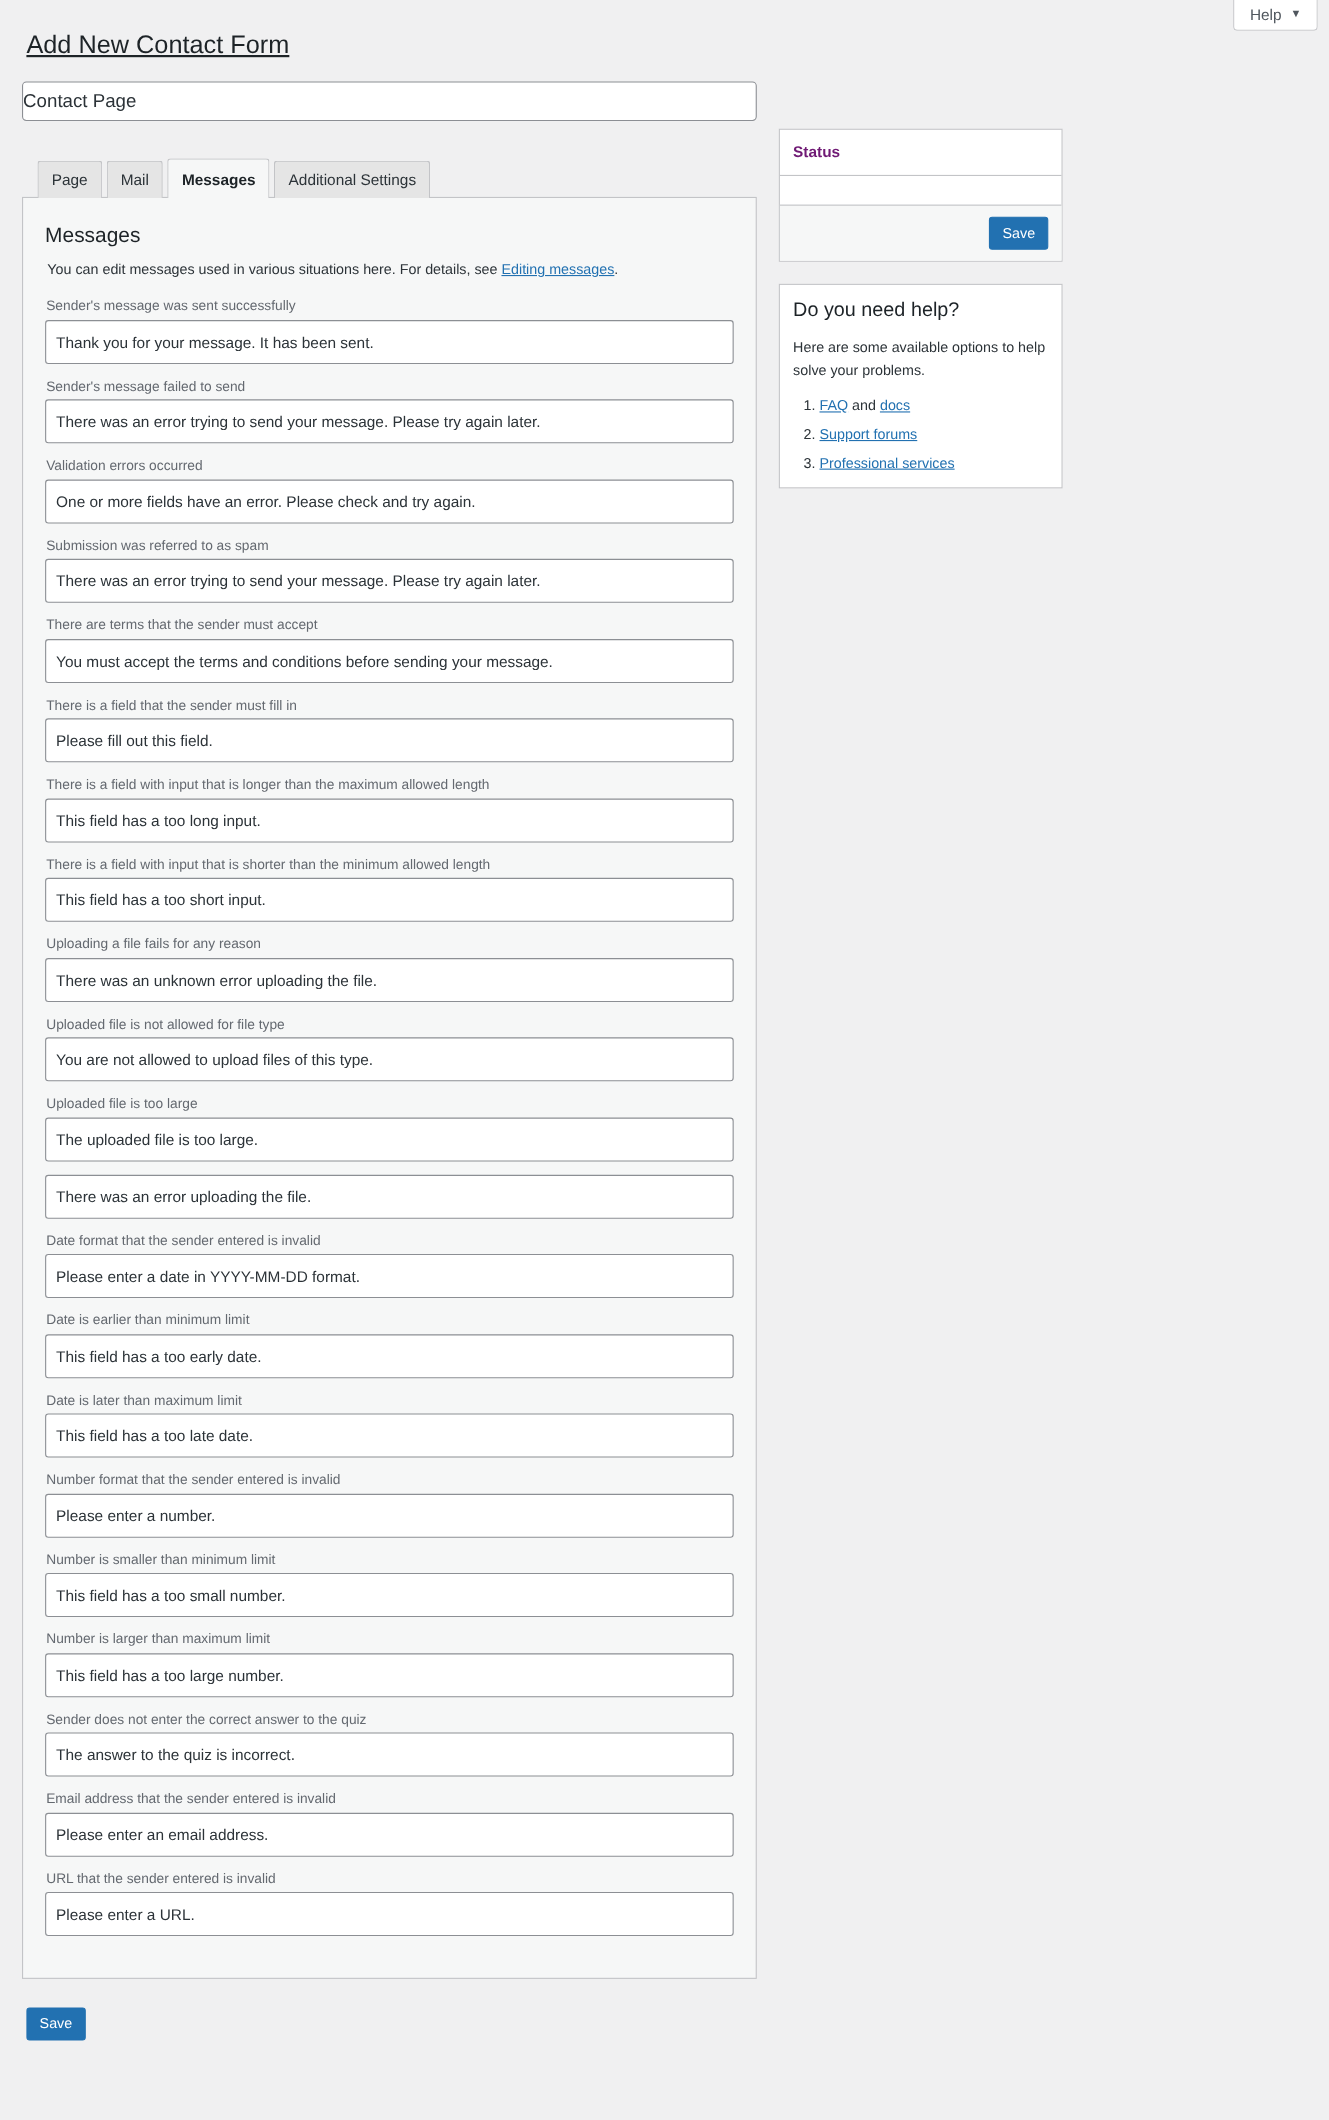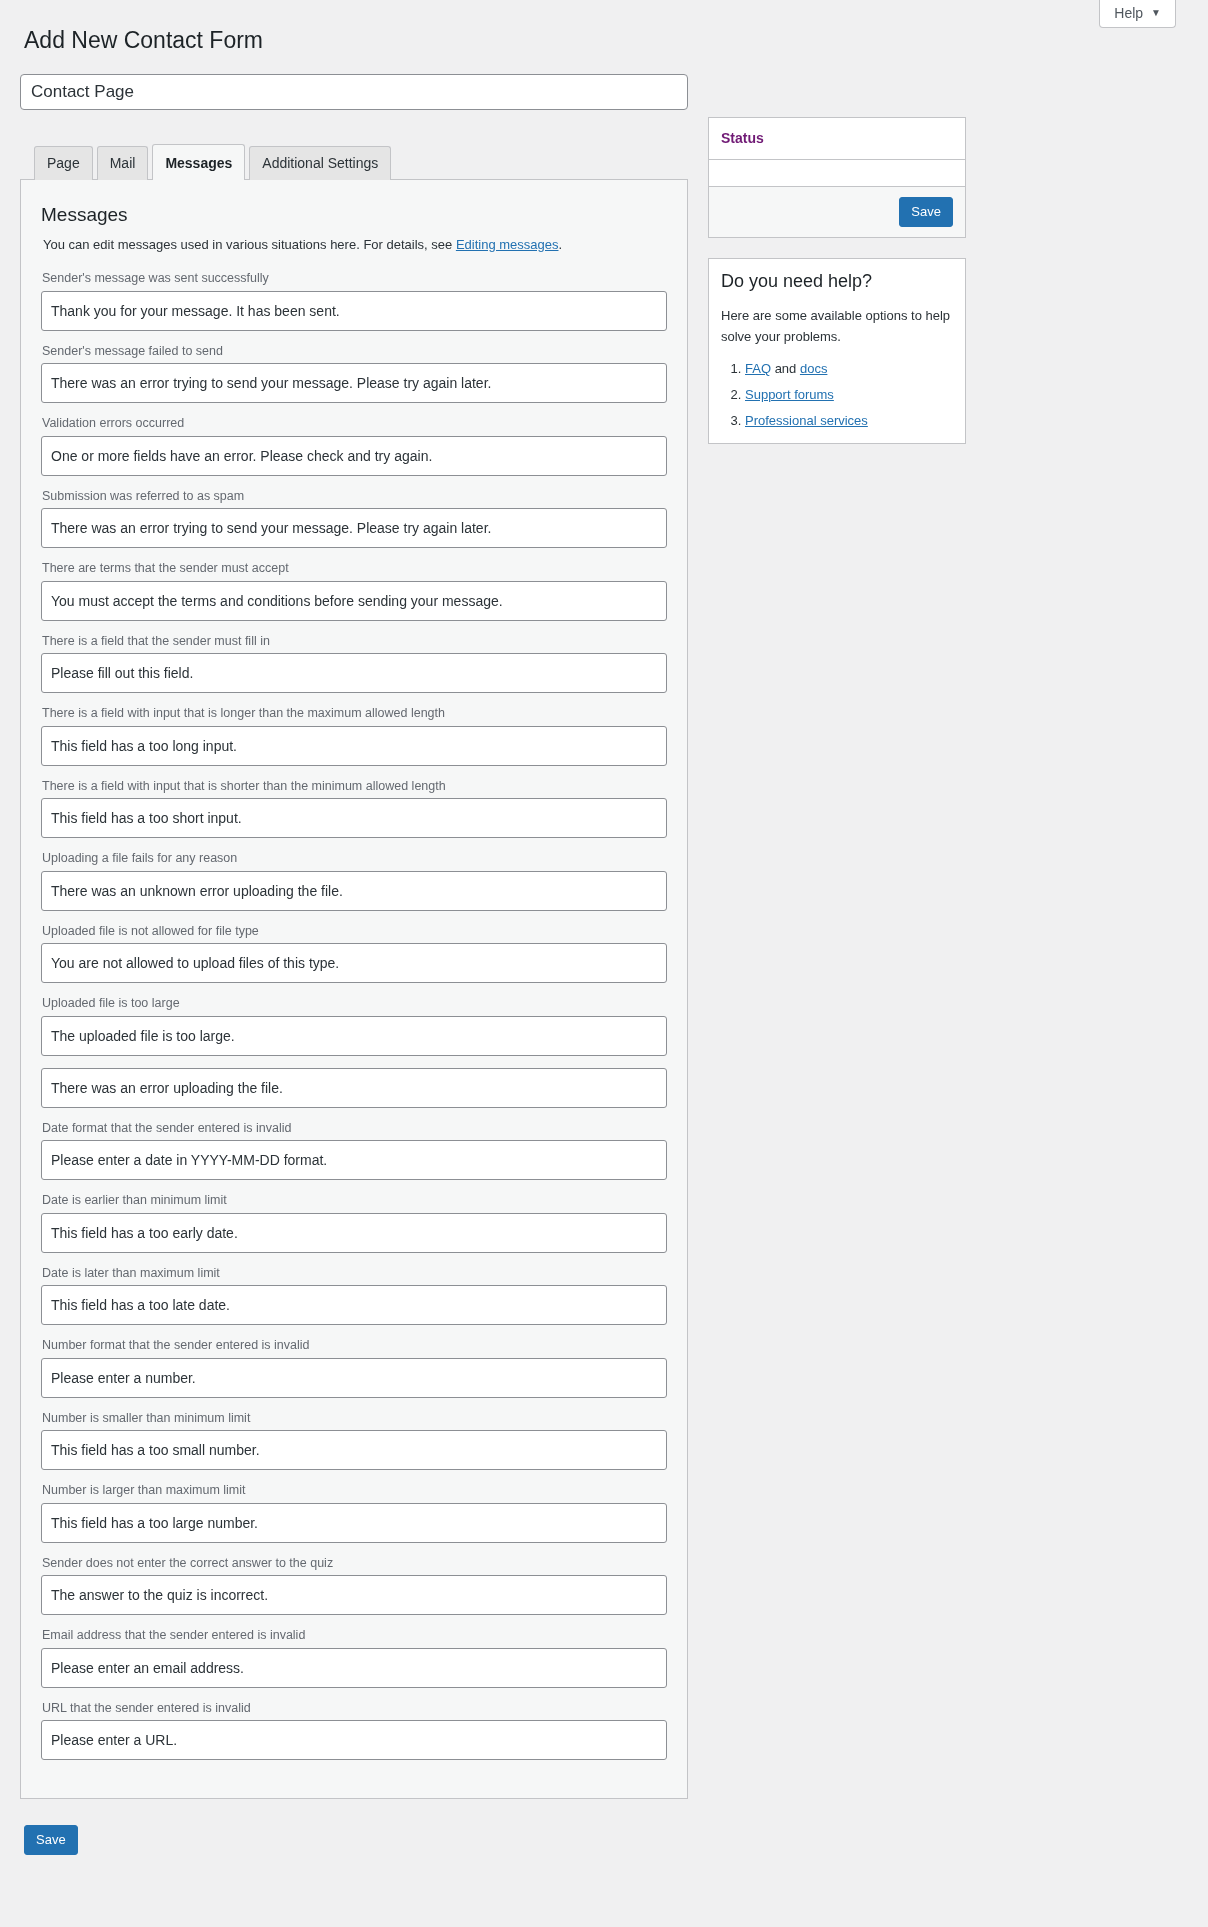--- a/index.html
+++ b/index.html
@@ -7,21 +7,21 @@
     margin: 0; padding: 0;
     background: #f0f0f1;
     font-family: "Liberation Sans", sans-serif;
     color: #1d2327;
   }
   body { width: 1208px; min-height: 1927px; position: relative; }
 
   
   .help-bar {
     position: absolute;
-    top: 0; right: 32px;
+    top: 0; right: 10px;
     height: 30px;
   }
   .help-btn {
     display: inline-flex;
     align-items: center;
     gap: 8px;
     background: #fff;
     border: 1px solid #c3c4c7;
     border-top: none;
     border-radius: 0 0 4px 4px;
@@ -37,35 +37,36 @@
   .wrap {
     padding: 20px 20px 0 20px;
   }
   .page-title {
     font-size: 23px;
     font-weight: 400;
     line-height: 1.3;
     margin: 0 0 18px 4px;
     color: #1d2327;
     padding-top: 6px;
+    text-decoration: underline;
   }
   .columns {
     display: flex;
     align-items: flex-start;
     gap: 20px;
   }
   .col-main { width: 668px; flex: 0 0 668px; }
   .col-side { width: 258px; flex: 0 0 258px; padding-top: 43px; }
 
   
   .title-input {
     display: block;
     width: 100%;
     height: 36px;
-    padding: 6px 10px;
+    padding: 6px 0;
     font-size: 17px;
     font-family: "Liberation Sans", sans-serif;
     color: #2c3338;
     border: 1px solid #8c8f94;
     border-radius: 4px;
     background: #fff;
     outline: none;
     margin-bottom: 34px;
   }
 

